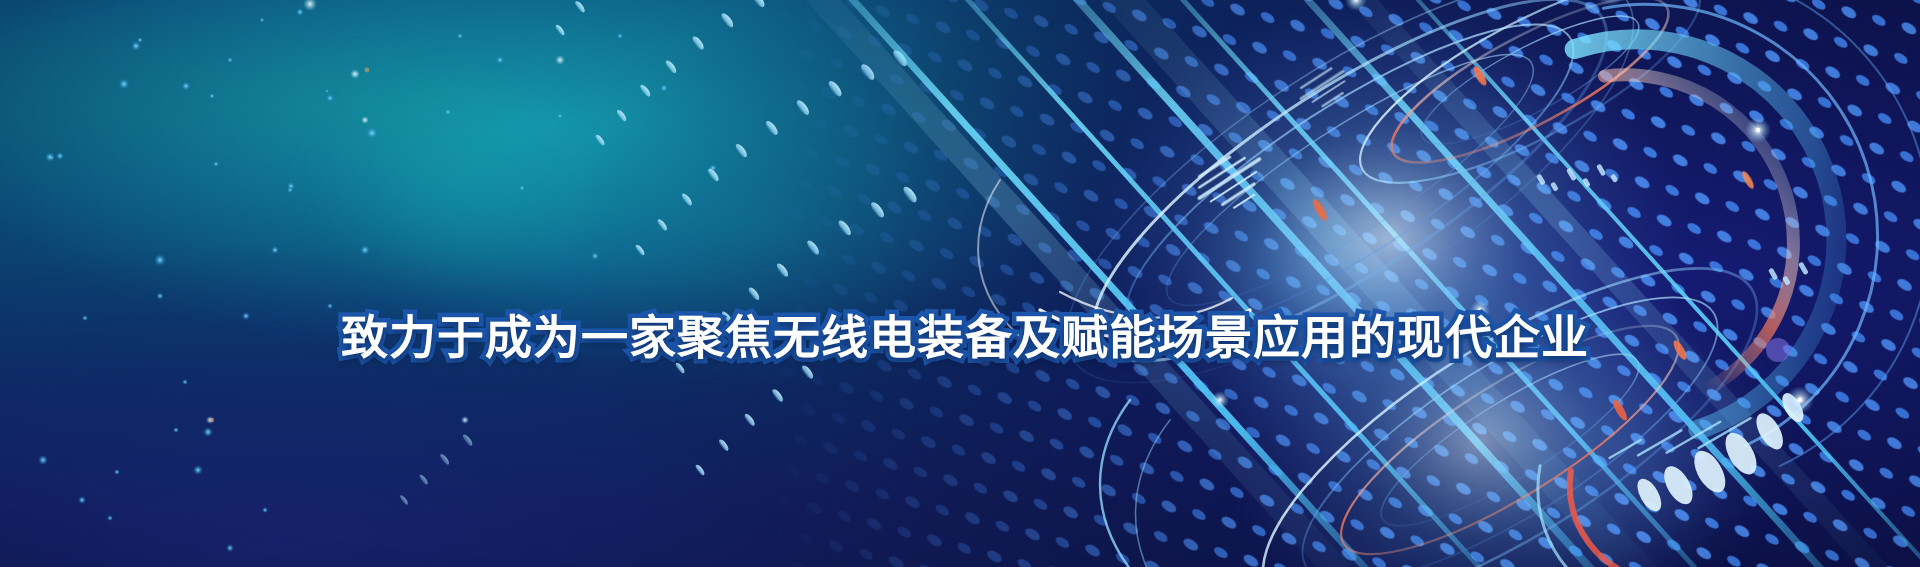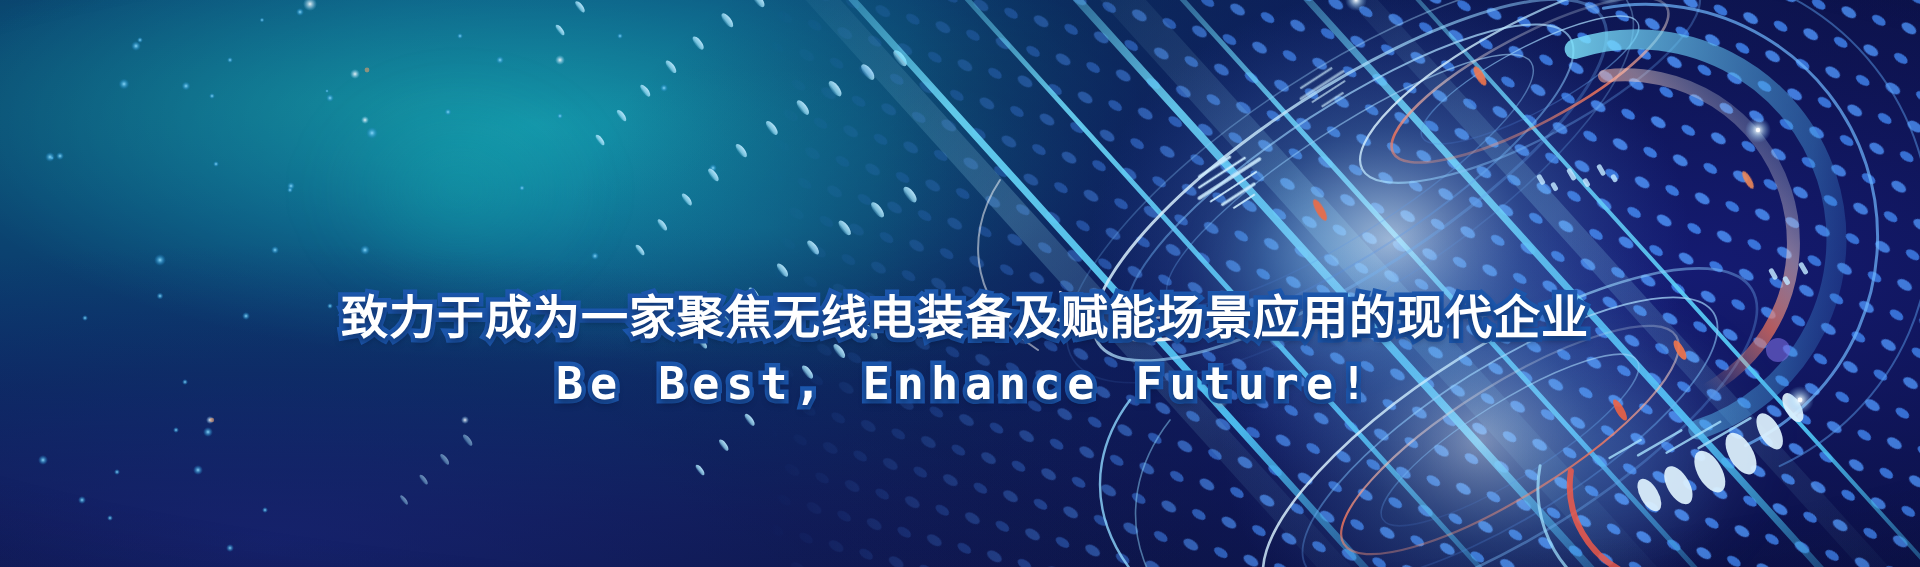--- a/index.html
+++ b/index.html
@@ -89,20 +89,21 @@
     font-family:"DejaVu Sans","Liberation Sans",sans-serif;
     font-size:47px;
     font-weight:700;
     line-height:1.12;
     letter-spacing:1px;
     color:#ffffff;
     -webkit-text-stroke:9px #1c57ad;
     paint-order:stroke fill;
     text-shadow:0 4px 7px rgba(3,12,40,0.55);
     white-space:nowrap;
+    margin-top:20px;
   }
   .line-en{
     margin-top:12px;
     font-family:"DejaVu Sans Mono","Liberation Mono",monospace;
     font-size:45px;
     font-weight:700;
     letter-spacing:7px;
     color:#ffffff;
     -webkit-text-stroke:9px #1c57ad;
     paint-order:stroke fill;
@@ -497,16 +498,15 @@
         <circle cx="858" cy="470" r="12" fill="#7a6ce0"></circle>
         <circle cx="400" cy="58" r="7" fill="#8f7ce8"></circle>
       </g>
     </svg>
   </div>
 
   <div class="vignette"></div>
 
   <div class="headline">
     <div class="line-cn">致力于成为一家聚焦无线电装备及赋能场景应用的现代企业</div>
-    <div class="line-en">Be Best, Enhance Future!</div>
   </div>
 
 </div>
 
 </body></html>

